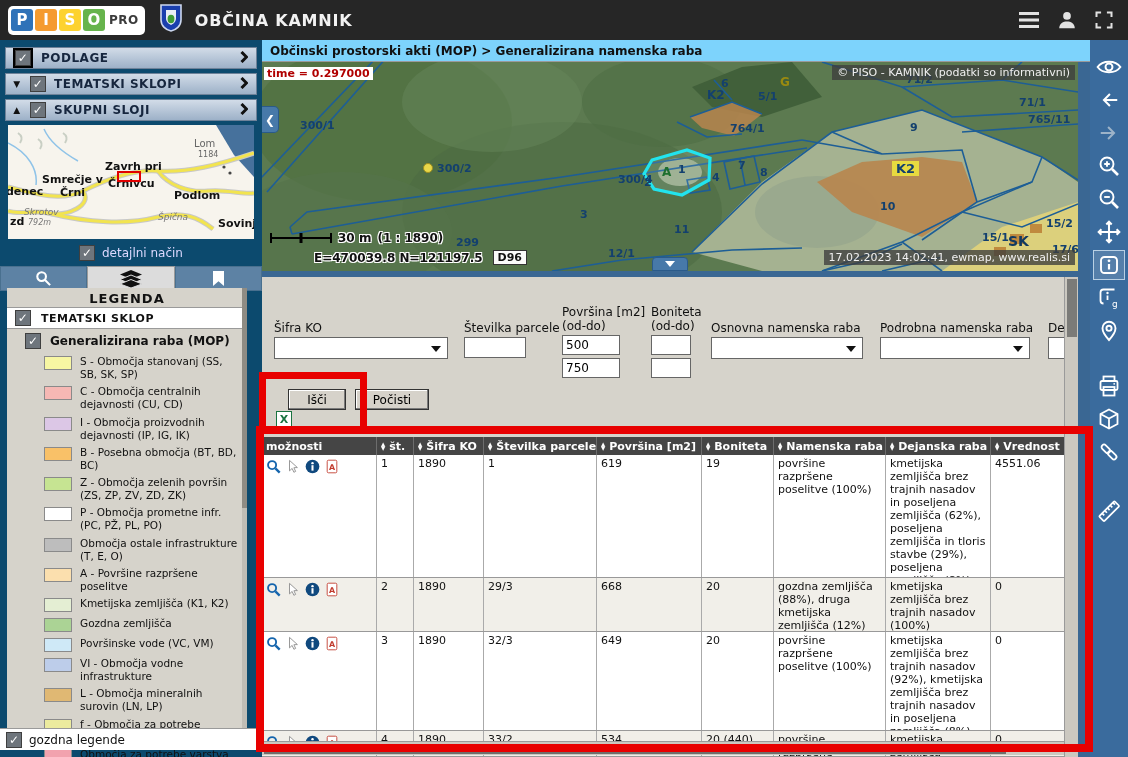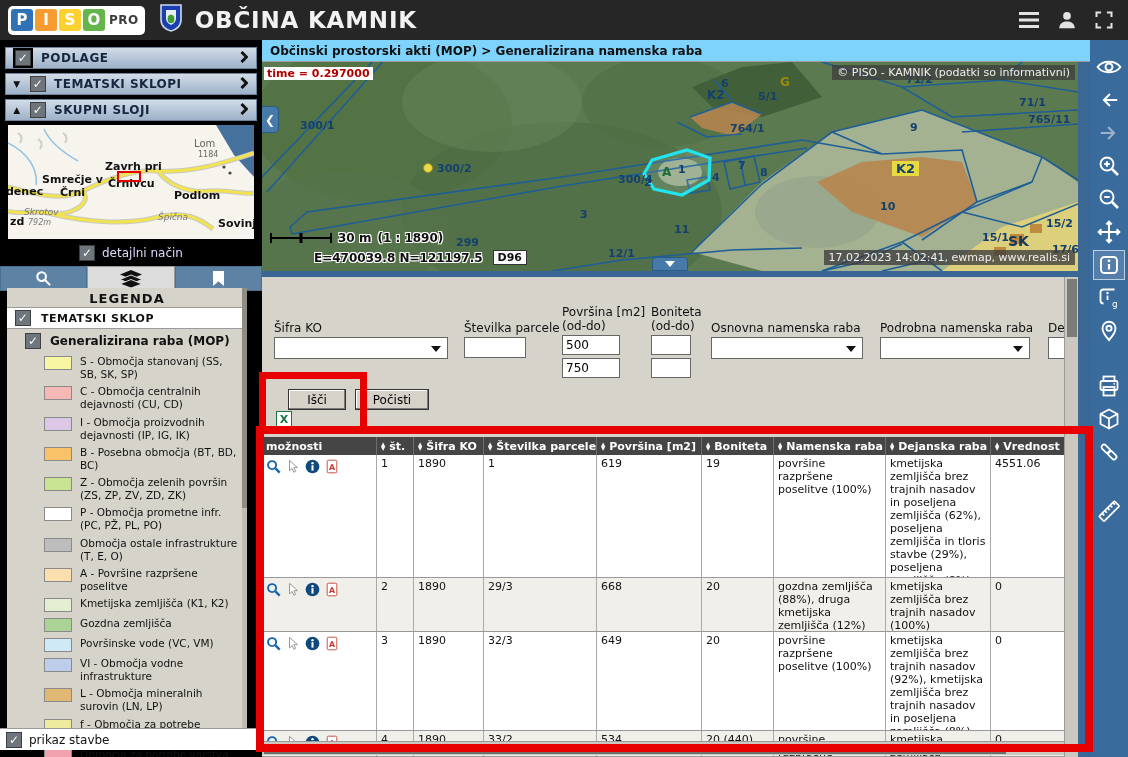--- a/index.html
+++ b/index.html
@@ -6,26 +6,26 @@
   body { font-family:"DejaVu Sans","Liberation Sans",sans-serif; background:#888; }
   .app { position:relative; width:1128px; height:757px; overflow:hidden; background:#3a6793; }
 
   
   .hdr { position:absolute; left:0; top:0; width:1128px; height:40px; background:#262626; display:flex; align-items:center; }
   .logo-box { margin-left:8px; background:#fff; border-radius:5px; padding:3px 6px 3px 3px; display:flex; align-items:center; gap:2px; height:29px; }
   .logo-tile { width:22px; height:22px; border-radius:3px; color:#fff; font-weight:bold; font-size:15px; display:flex; align-items:center; justify-content:center; }
   .lt-p{background:#2f72b8;} .lt-i{background:#f59b2f;} .lt-s{background:#fdd22f;} .lt-o{background:#66b44c;}
   .logo-suffix { color:#3c3c3c; font-weight:bold; font-size:12px; letter-spacing:0.5px; padding-left:2px; }
   .coat { margin-left:14px; }
-  .muni { color:#f2f2f2; font-weight:bold; font-size:23px; letter-spacing:0.8px; margin-left:12px; }
+  .muni { color:#f2f2f2; font-weight:bold; font-size:16px; letter-spacing:0.8px; margin-left:12px; }
   .hdr-icons { margin-left:auto; margin-right:14px; display:flex; gap:16px; align-items:center; }
   .hdr-icons svg { display:block; }
 
   
-  .sidebar { position:absolute; left:0; top:40px; width:262px; height:717px; background:#000000; }
+  .sidebar { position:absolute; left:0; top:40px; width:262px; height:717px; background:#0c4a6e; }
   .acc { position:absolute; left:5px; width:252px; height:22px; background:linear-gradient(#d2dce8,#9db1c8); border:1px solid #6e8299; display:flex; align-items:center; font-weight:bold; font-size:12px; color:#16263e; letter-spacing:0.5px; }
   .acc .tri { width:14px; text-align:center; font-size:9px; color:#111; margin-left:4px; }
   .acc .chev { margin-left:auto; margin-right:8px; }
   .cb { width:16px; height:16px; background:#6e757c; border:1px solid #3f3f3f; display:inline-flex; align-items:center; justify-content:center; flex:none; }
   .cb::after { content:"✓"; color:#fff; font-size:12px; font-weight:bold; line-height:1; }
   .cb.focus { outline:2px solid #000; }
   .acc .cb { margin-left:6px; margin-right:8px; }
   .minimap { position:absolute; left:8px; top:85px; width:246px; height:114px; background:#f7f4ed; overflow:hidden; }
   .detail-row { position:absolute; left:0; top:203px; width:262px; height:20px; display:flex; align-items:center; justify-content:center; gap:7px; color:#ddd9ff; font-size:12px; }
   .tabs { position:absolute; left:0; top:226px; width:262px; height:25px; display:flex; }
@@ -298,21 +298,21 @@
           <span class="lg-label">Območja za potrebe varstva pred naravnimi in drugimi nesrečami</span>
         </div>
 
       <div class="lg-scroll">
           <div class="thumb"></div>
         </div>
     </div>
 
     <div class="sb-footer">
       <span class="cb"></span>
-      <span>prikaz stavbe</span>
+      <span>gozdna legende</span>
     </div>
   </div>
 
   <div class="crumb">
     <span>Občinski prostorski akti (MOP) &gt; Generalizirana namenska raba</span>
     <button class="opis-btn">opis</button>
   </div>
 
   <div class="mapwrap">
     <svg width="816" height="209" viewBox="0 0 816 209">

